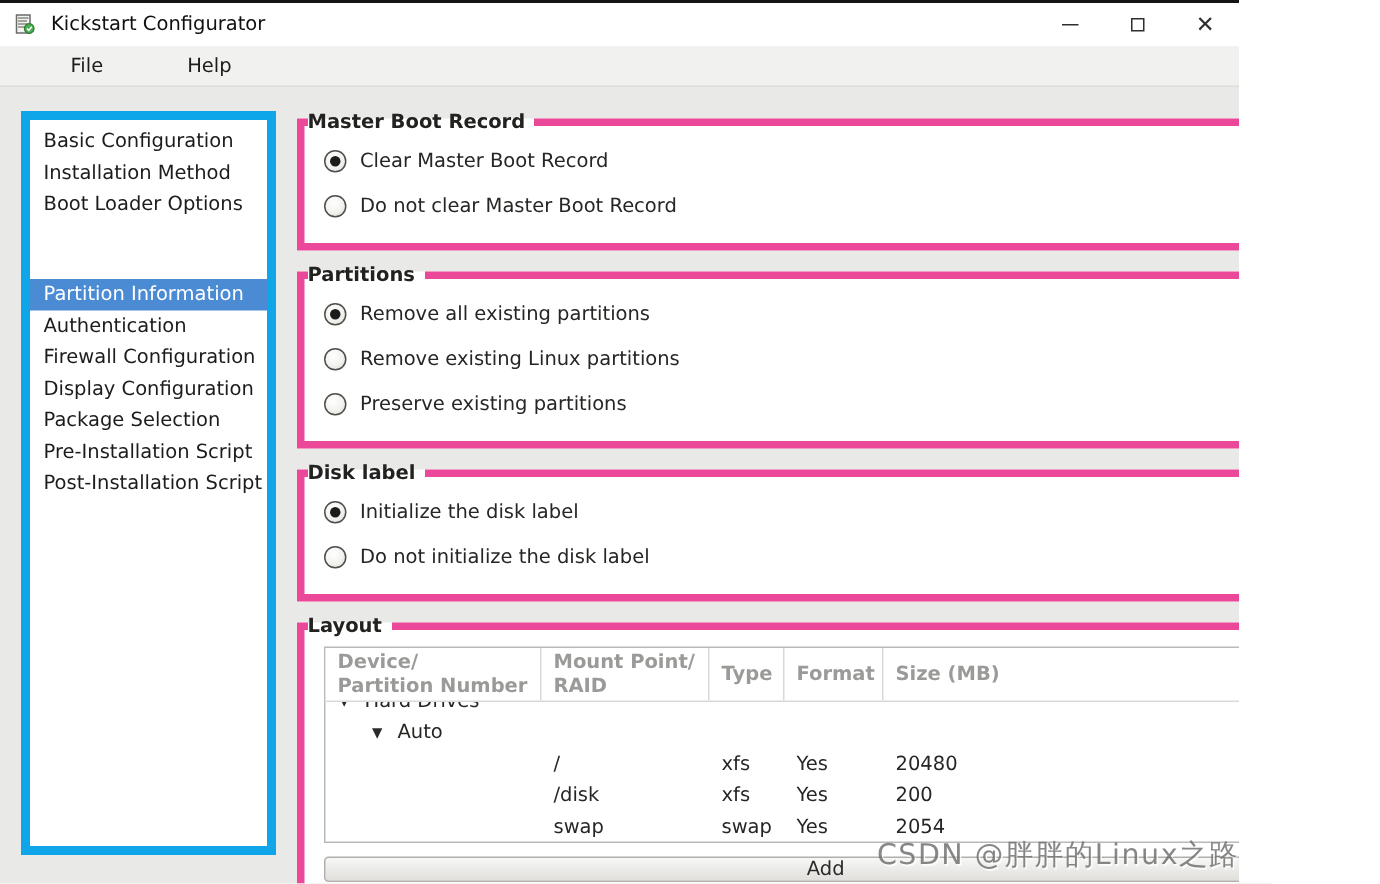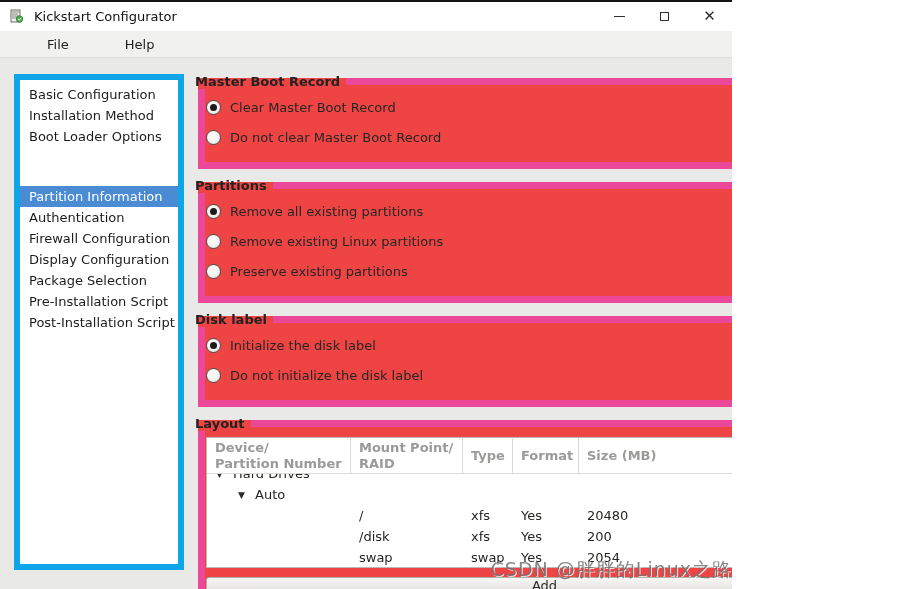--- a/index.html
+++ b/index.html
@@ -1,19 +1,19 @@
 <!DOCTYPE html>
 <html><head>
 <meta charset="utf-8">
 <style>
   * { margin:0; padding:0; box-sizing:border-box; }
   html,body { width:920px; height:589px; }
   body { font-family:"DejaVu Sans","Liberation Sans",sans-serif; font-size:13px; color:#2b2b2b; }
 
-  .window { position:relative; width:732px; height:589px; background:#e9e9e7; border-top:2px solid #141414; overflow:hidden; }
+  .window { position:relative; width:826px; height:589px; background:#e9e9e7; border-top:2px solid #141414; overflow:hidden; }
 
   
   .titlebar { height:29px; background:#ffffff; display:flex; align-items:center; }
   .app-icon { width:17px; height:17px; margin:0 9px 0 8px; flex:0 0 auto; }
   .title-text { font-size:13px; color:#101010; }
   .win-controls { margin-left:auto; display:flex; align-items:center; height:100%; }
   .win-btn { width:45px; height:100%; display:flex; align-items:center; justify-content:center; cursor:default; }
   .glyph-min { width:11px; height:0; border-top:1px solid #2e2e2e; display:block; }
   .glyph-max { width:9px; height:9px; border:1px solid #2e2e2e; display:block; }
   .glyph-close { font-size:15px; color:#2e2e2e; line-height:1; }
@@ -24,21 +24,21 @@
 
   
   .content { position:relative; height:531px; }
 
   .sidebar { position:absolute; left:14px; top:16px; width:170px; height:496px; background:#ffffff; border:6px solid #0ea5e9; padding-top:4px; }
   .side-item { height:21px; line-height:21px; padding-left:9px; white-space:nowrap; color:#1c1c1c; }
   .side-item.selected { background:#4a8bd4; color:#ffffff;margin-top:39px; }
 
   .main { position:absolute; left:198px; top:16px; width:700px; }
 
-  fieldset.frame { border:7px solid #ec4899; background:#ef4444; margin-bottom:9px; padding:3px 5px 10px 1px; }
+  fieldset.frame { border:5px solid #ec4899; background:#ffffff; margin-bottom:9px; padding:3px 5px 10px 13px; }
   fieldset.frame legend { font-weight:bold; font-size:13px; color:#222220; padding:0 6px 0 0; margin-left:-11px; }
 
   .radio-row { display:flex; align-items:center; height:30px; }
   .radio { width:15px; height:15px; border:1px solid #4e4e4a; border-radius:50%; background:radial-gradient(circle at 40% 35%, #ffffff 0%, #f2f2ef 55%, #d8d8d4 100%); margin-right:9px; position:relative; flex:0 0 auto; }
   .radio.checked::after { content:""; position:absolute; left:3px; top:3px; width:7px; height:7px; border-radius:50%; background:#1b1b1b; }
   .radio-label { color:#262624; }
 
   
   .ptable { position:relative; height:131px; background:#ffffff; border:1px solid #b9b9b6; overflow:hidden; margin:3px 0 9px 0; }
   .thead { position:absolute; top:0; left:0; right:12px; height:36px; display:flex; background:#ffffff; z-index:2; border-bottom:1px solid #d9d9d6; }

